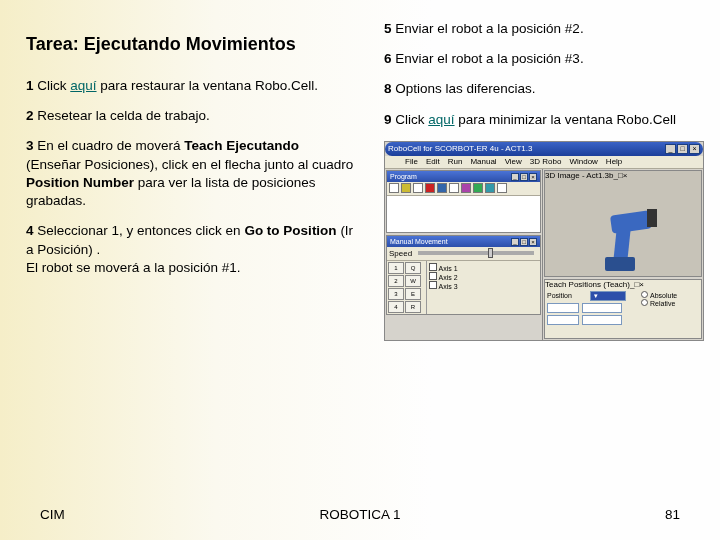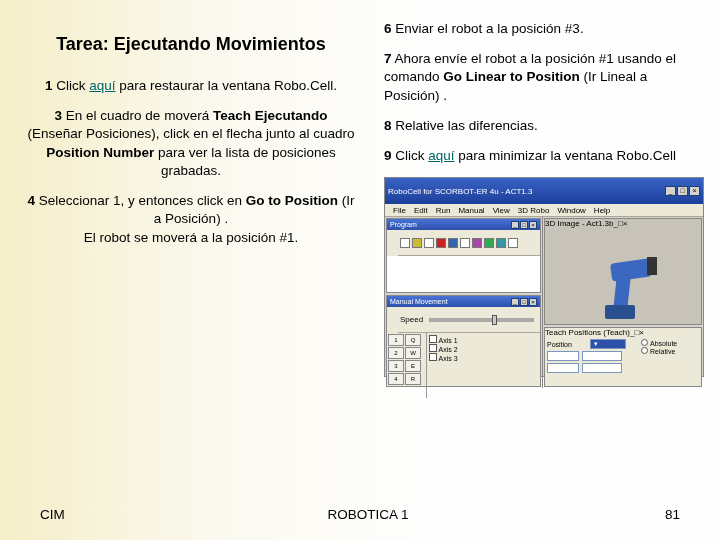--- a/index.html
+++ b/index.html
@@ -6,77 +6,78 @@
   body {
     width: 720px; height: 540px;
     background: linear-gradient(to right, #f5eec8 0%, #fbf9ef 30%, #fefefe 60%);
     font-family: Arial, sans-serif;
     font-size: 13.5px;
     color: #000;
     position: relative;
     padding: 20px 26px 0 26px;
   }
   .columns { display: flex; gap: 28px; }
-  .col-left { flex: 0 0 330px; text-align: center; }
+  .col-left { flex: 0 0 330px; }
   .col-right { flex: 1; }
   h2.title { font-size: 18px; font-weight: bold; margin: 14px 0 22px 0; }
   .col-right { padding-top: 0; }
   p { margin-bottom: 12px; line-height: 1.35; }
   .b { font-weight: bold; }
   a.link { color: #006666; text-decoration: underline; }
   .footer {
     position: absolute; bottom: 18px; left: 0; right: 0;
     display: flex; justify-content: space-between;
     padding: 0 40px;
     font-size: 13.5px;
   }
-  .footer .center { position: absolute; left: 50%; transform: translateX(-50%); margin-left: 8px; }
+  .footer .center { position: absolute; left: 50%; transform: translateX(-50%); }
 
   
   .app {
     width: 320px; height: 200px;
     border: 1px solid #888;
     background: #d6d3cc;
     font-size: 8px;
     position: relative;
     margin-top: 4px;
   }
   .titlebar {
-    height: 26px;
+    height: 14px;
     background: linear-gradient(to bottom,#3a63c6,#1c3f9a);
     color:#fff; display:flex; align-items:center;
     padding: 0 3px; font-size:8px;
     justify-content: space-between;
+    border-radius: 7px;
   }
   .titlebar .btns span{
     display:inline-block; width:11px;height:10px;
     background:#d6d3cc;border:1px solid #1c3f80;margin-left:1px;
     text-align:center;line-height:8px;color:#000;font-size:7px;
   }
   .menubar {
     height: 13px; background:#ece9d8;
     display:flex; align-items:center; gap:8px;
-    padding:0 8px; font-size:8px; color:#000;
+    padding:0 20px; font-size:8px; color:#000;
     border-bottom:1px solid #aca899;
   }
   .app-body { display:flex; height: calc(100% - 27px); }
   .left-stack { display:flex; flex-direction:column; flex:0 0 158px; border-right:1px solid #888;}
   .panel { border:1px solid #888; margin:1px; background:#ece9d8; }
   .panel .ptitle {
     height:11px;
     background:linear-gradient(to bottom,#4a73d6,#2c4faa);
     color:#fff;font-size:7px;padding:0 3px;line-height:11px;
     display:flex;justify-content:space-between;
   }
   .panel .ptitle .winb span{
     display:inline-block;width:8px;height:8px;background:#d6d3cc;
     border:1px solid #1c3f80;margin-left:1px;font-size:6px;text-align:center;line-height:6px;color:#000;
   }
-  .toolbar { height:26px; background:#ece9d8; border-bottom:1px solid #aca899;
-    display:flex;align-items:center;gap:2px;padding:0 2px;margin-left:11px;}
+  .toolbar { height:14px; background:#ece9d8; border-bottom:1px solid #aca899;
+    display:flex;align-items:center;gap:2px;padding:0 2px;}
   .toolbar .ico{width:10px;height:10px;border:1px solid #777;background:#fff;}
   .ico.red{background:#c22;} .ico.blue{background:#36a;} .ico.yel{background:#cb3;}
   .ico.grn{background:#3a5;} .ico.mag{background:#a4a;} .ico.cyn{background:#39a;}
   .pcontent{flex:1;background:#fff;}
   .prog-area{height:36px;}
   .right-stack{flex:1;display:flex;flex-direction:column;}
   .viewport{flex:1;margin:1px;border:1px solid #888;background:#c7c3b8;position:relative;overflow:hidden;}
   .viewport .ptitle{position:absolute;top:0;left:0;right:0;}
   .robot{
     position:absolute;left:46px;top:28px;width:66px;height:76px;
@@ -104,40 +105,43 @@
 <body>
 
 <div class="columns">
   <div class="col-left">
     <h2 class="title">Tarea: Ejecutando Movimientos</h2>
 
     <p>
       <span class="b">1</span><span> Click </span><a href="#" class="link">aquí</a><span> para restaurar la ventana Robo.Cell.</span>
     </p>
 
+    <p>
+      <span class="b">2</span><span> Resetear la celda de trabajo.</span>
+    </p>
 
     <p>
       <span class="b">3</span><span> En el cuadro de moverá </span><span class="b">Teach Ejecutando</span><span> (Enseñar Posiciones), click en el flecha junto al cuadro </span><span class="b">Position Number</span><span> para ver la lista de posiciones grabadas.</span>
     </p>
 
     <p>
       <span class="b">4</span><span> Seleccionar 1, y entonces click en </span><span class="b">Go to Position</span><span> (Ir a Posición)              .</span><br>
       <span>El robot se moverá a la posición #1.</span>
     </p>
   </div>
 
   <div class="col-right">
     <p>
+      <span class="b">5</span><span> Enviar el robot a la posición #2.</span>
+    </p>
+    <p>
       <span class="b">6</span><span> Enviar el robot a la posición #3.</span>
     </p>
     <p>
-      <span class="b">7</span><span> Ahora envíe el robot a la posición #1 usando el comando </span><span class="b">Go Linear to Position</span><span> (Ir Lineal a Posición)              .</span>
-    </p>
-    <p>
-      <span class="b">8</span><span> Relative las diferencias.</span>
+      <span class="b">8</span><span> Options las diferencias.</span>
     </p>
     <p>
       <span class="b">9</span><span> Click </span><a href="#" class="link">aquí</a><span> para minimizar la ventana Robo.Cell</span>
     </p>
 
     <div class="app">
       <div class="titlebar">
         <span>RoboCell for SCORBOT-ER 4u - ACT1.3</span>
         <span class="btns"><span>_</span><span>□</span><span>×</span></span>
       </div>

